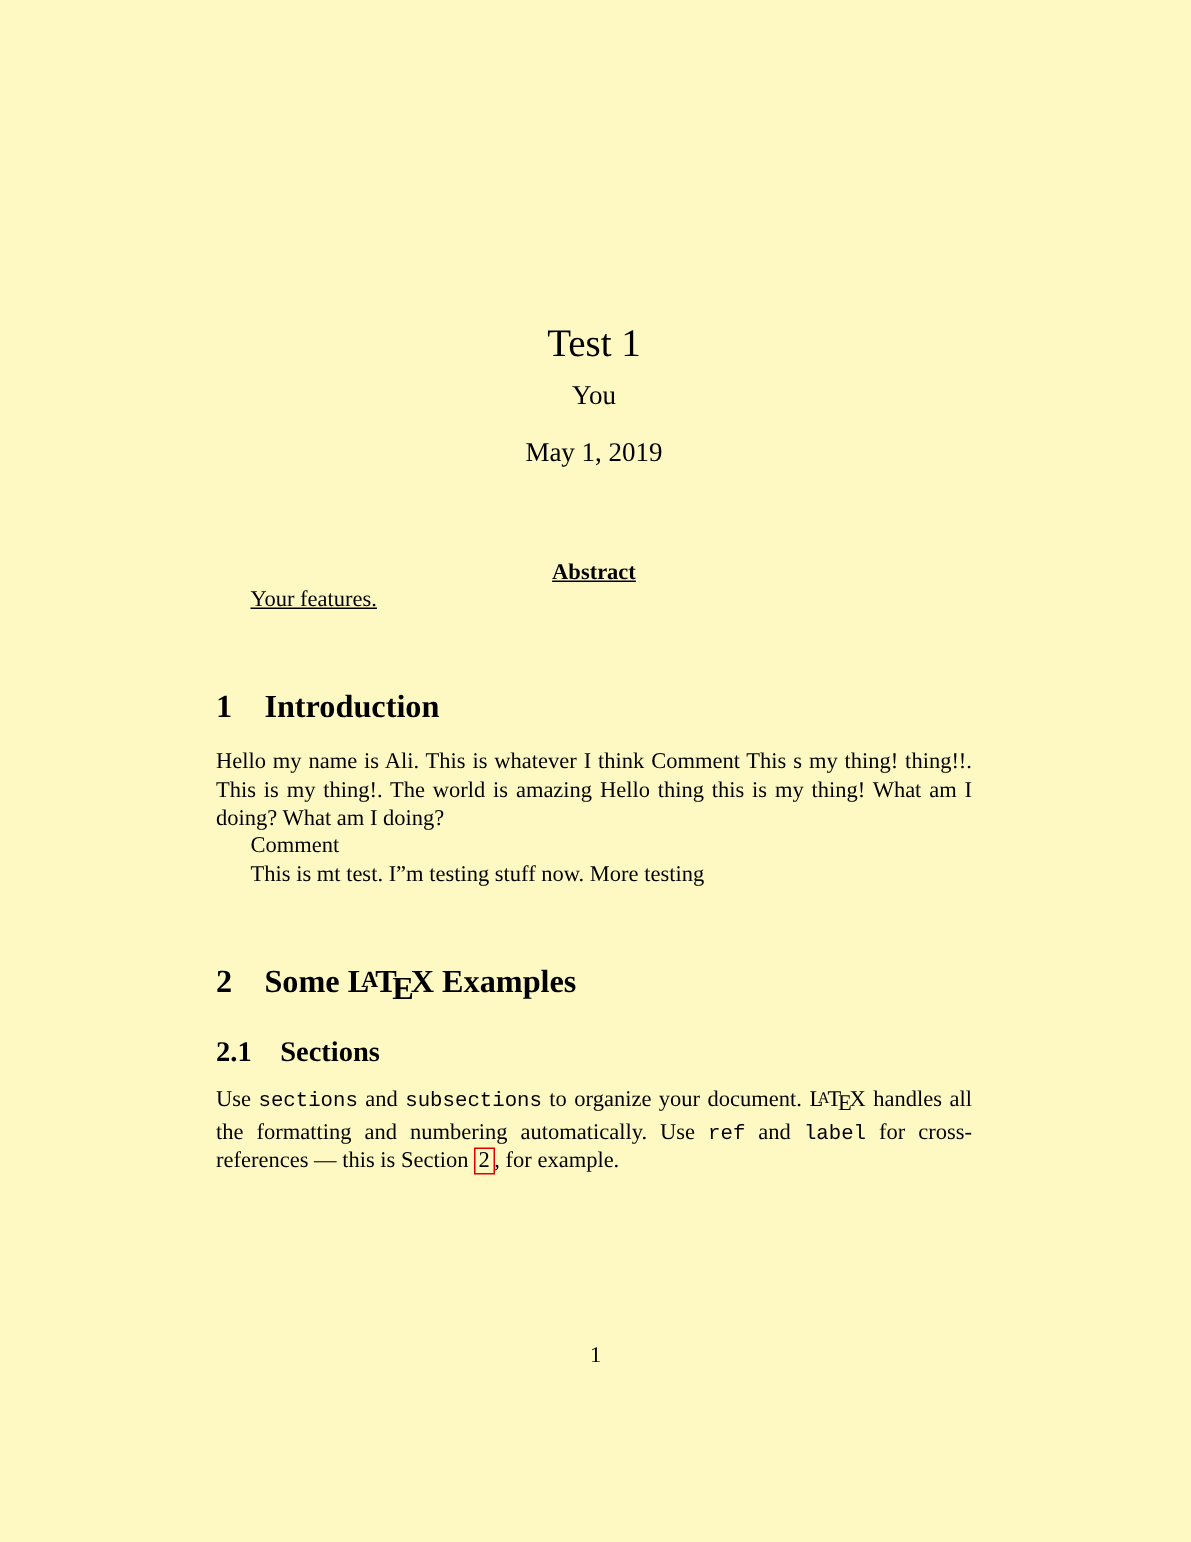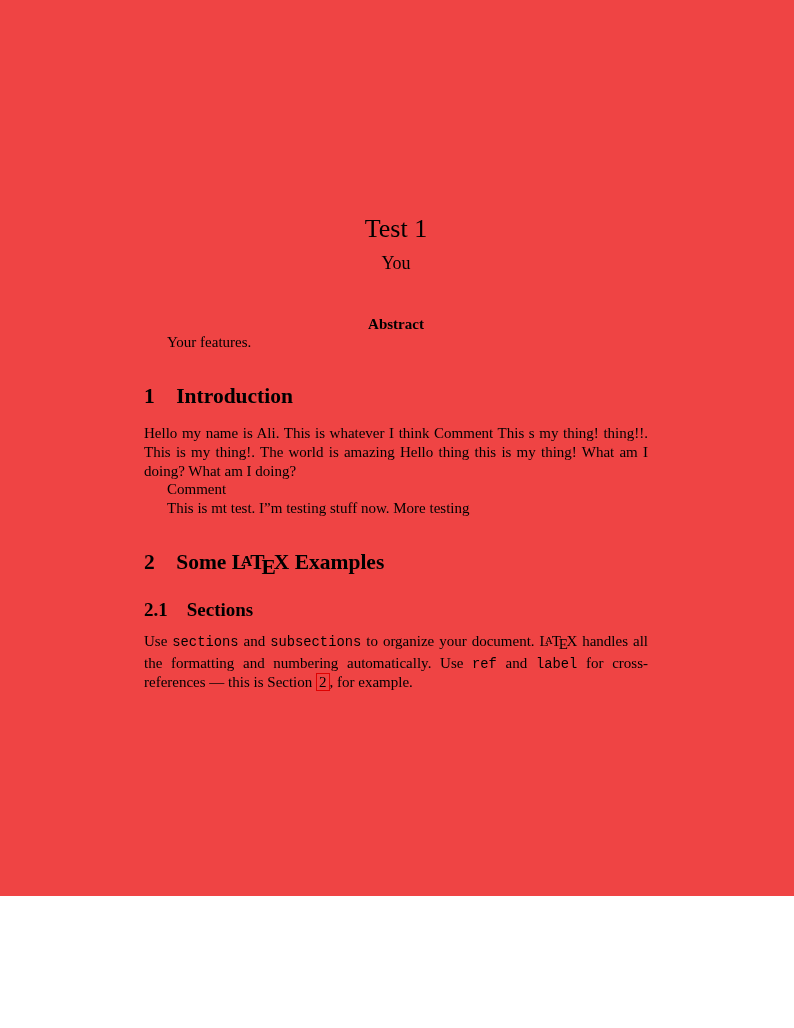--- a/index.html
+++ b/index.html
@@ -3,51 +3,51 @@
 <meta charset="utf-8">
 <style>
   html, body {
     margin: 0;
     padding: 0;
     background: #ffffff;
   }
   .page {
     position: relative;
     width: 794px;
-    height: 896px;
-    background: #ef4444;
+    height: 1028px;
+    background: #fef9c3;
     color: #000000;
     font-family: "Liberation Serif", "DejaVu Serif", serif;
     overflow: hidden;
   }
   .content {
     padding: 214px 146px 0 144px; 
   }
   .titleblock { text-align: center; }
   .doc-title  { font-size: 26px; line-height: 1.15; }
   .doc-author { font-size: 18px; margin-top: 9px; }
   .doc-date   { font-size: 18px; margin-top: 17px; }
 
-  .abstract { margin-top: 42px; }
+  .abstract { margin-top: 62px; text-decoration: underline; }
   .abstract-heading {
     text-align: center;
     font-weight: bold;
     font-size: 15px;
   }
   .abstract-body {
     margin: 11px 36px 0 36px;
     text-indent: 23px;
     font-size: 15px;
     line-height: 1.24;
   }
 
   h2.sec {
     font-size: 21.5px;
     font-weight: bold;
-    margin: 33px 0 15px 0;
+    margin: 50px 0 15px 0;
   }
   h3.subsec {
     font-size: 19px;
     font-weight: bold;
     margin: 19px 0 11px 0;
   }
   .secnum { margin-right: 1em; }
 
   p.body {
     font-size: 15px;
@@ -100,20 +100,21 @@
 </style>
 </head>
 <body>
 
 <div class="page">
   <div class="content">
 
     <div class="titleblock">
       <div class="doc-title">Test 1</div>
       <div class="doc-author">You</div>
+      <div class="doc-date">May 1, 2019</div>
     </div>
 
     <div class="abstract">
       <div class="abstract-heading">Abstract</div>
       <p class="abstract-body body">Your features.</p>
     </div>
 
     <h2 class="sec"><span class="secnum">1</span><span>Introduction</span></h2>
 
     <p class="body">Hello my name is Ali. This is whatever I think Comment This s my thing! thing!!. This is my thing!. The world is amazing Hello thing this is my thing! What am I doing? What am I doing?</p>

